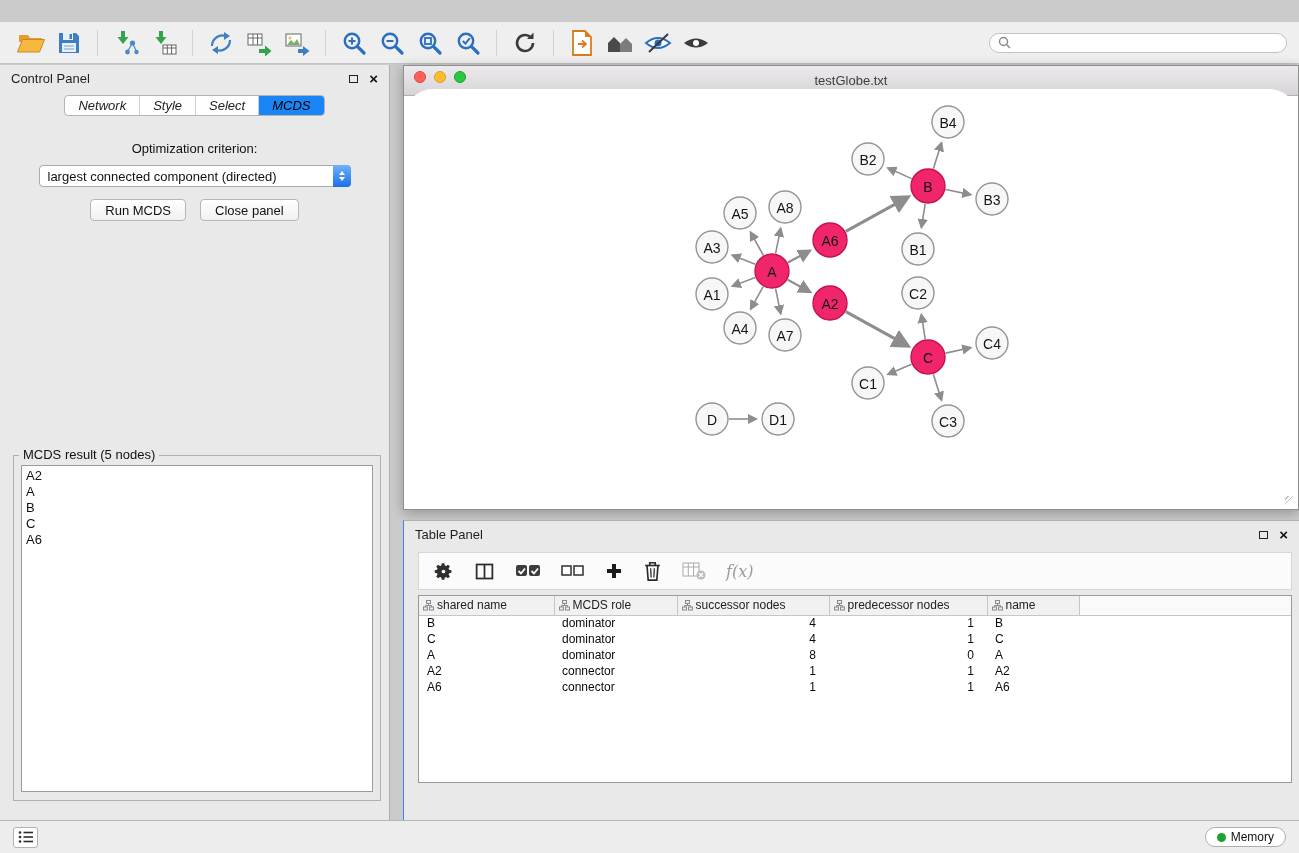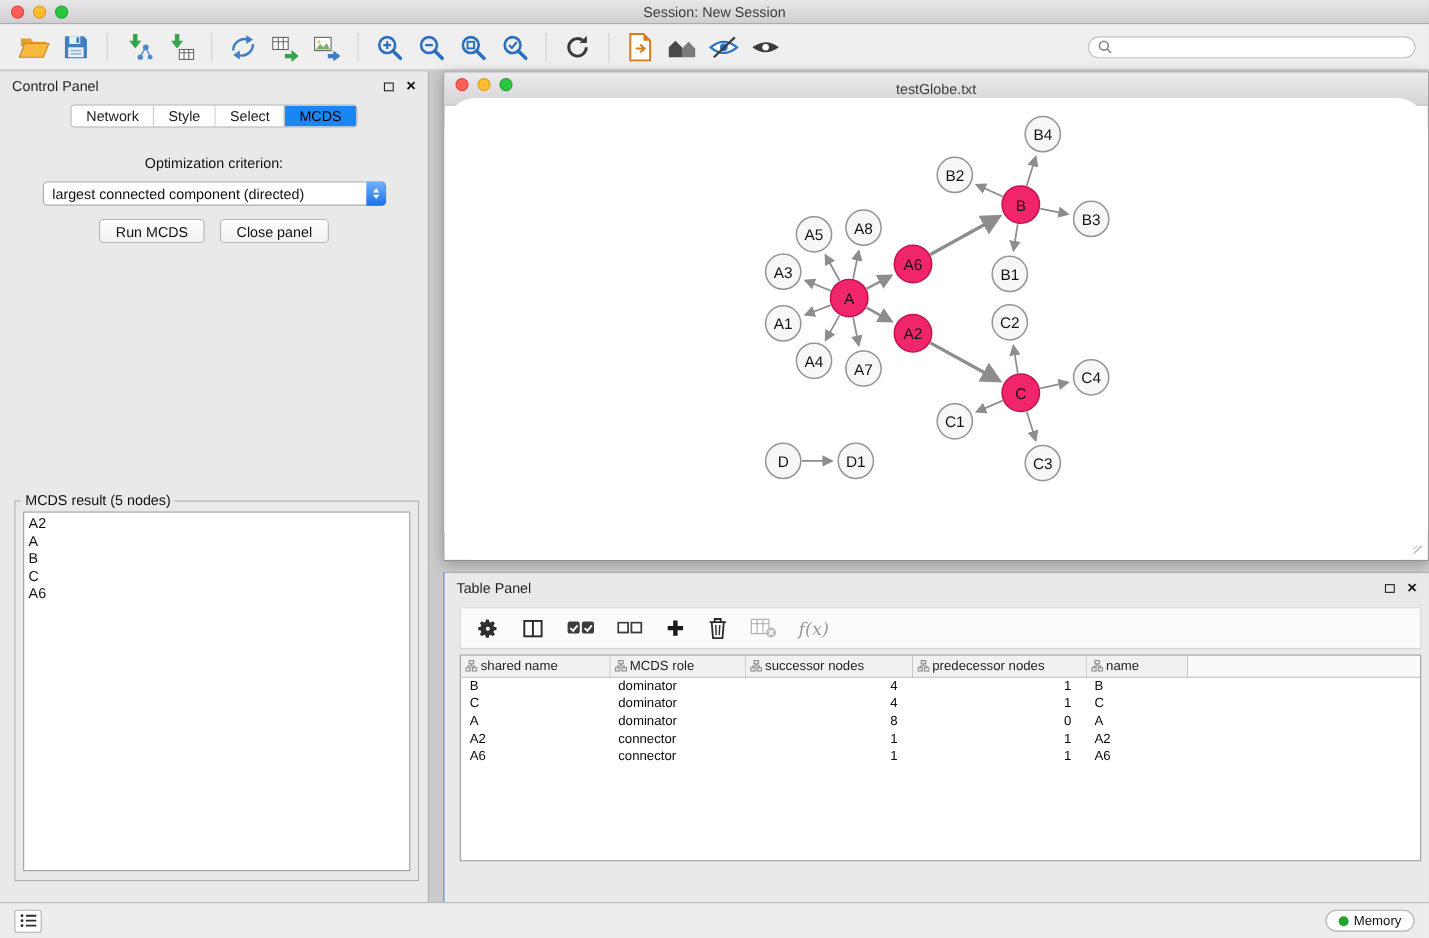--- a/index.html
+++ b/index.html
@@ -48,21 +48,21 @@
   .cp {
     position:absolute; left:0; top:0; bottom:0; width:390px;
     background:#e9e9e9; border-right:1px solid #aeaeae;
   }
   .panel-head { height:27px; display:flex; align-items:center; padding:0 11px; font-size:13px; color:#1f1f1f; }
   .panel-controls { margin-left:auto; display:flex; gap:11px; align-items:center; }
   .float-sq { width:9px; height:8px; border:1.5px solid #222; display:inline-block; }
   .close-x { font-size:15px; font-weight:bold; color:#111; line-height:1; }
 
   .cp-tabs { display:flex; justify-content:center; margin-top:3px; }
-  .seg { display:inline-flex; background:#fff; border:1px solid #b4b4b4; border-radius:4px; overflow:hidden; }
+  .seg { display:inline-flex; background:#fff; border:1px solid #b4b4b4; border-radius:4px; overflow:hidden;font-style:italic; }
   .seg-item { padding:2px 13px; font-size:13px; color:#222; border-left:1px solid #cfcfcf; white-space:nowrap; }
   .seg-item:first-child { border-left:none; }
   .seg-active { background:#1a86f5; color:#000000; }
 
   .opt-label { text-align:center; margin-top:25px; font-size:13px; color:#111; }
   .combo {
     position:relative; width:312px; height:22px; margin:9px auto 0;
     background:#fff; border:1px solid #ababab; border-radius:4px;
     display:flex; align-items:center;justify-content:flex-end;
   }
@@ -164,28 +164,20 @@
   .mem-dot { width:9px; height:9px; border-radius:50%; background:#1fa32e; display:inline-block; }
 
   svg { display:block; }
   text { font-family:"Liberation Sans", sans-serif; }
 </style>
 </head>
 <body>
 
 <div class="app">
 
-  <div class="titlebar">
-    <div class="lights">
-      <span class="light red"></span>
-      <span class="light yellow"></span>
-      <span class="light green"></span>
-    </div>
-    <span>Session: New Session</span>
-  </div>
 
   <div class="toolbar">
     <div class="tbtn">
       <svg width="28" height="24" viewBox="0 0 28 24">
         <path d="M2 4h9l2 3h12v4H2z" fill="#e99c2d"></path>
         <path d="M0.5 21 L5.5 8.5 H27.5 L22.5 21 Z" fill="#f6b93e" stroke="#c8862a"></path>
       </svg>
     </div>
     <div class="tbtn">
       <svg width="24" height="24" viewBox="0 0 24 24">

